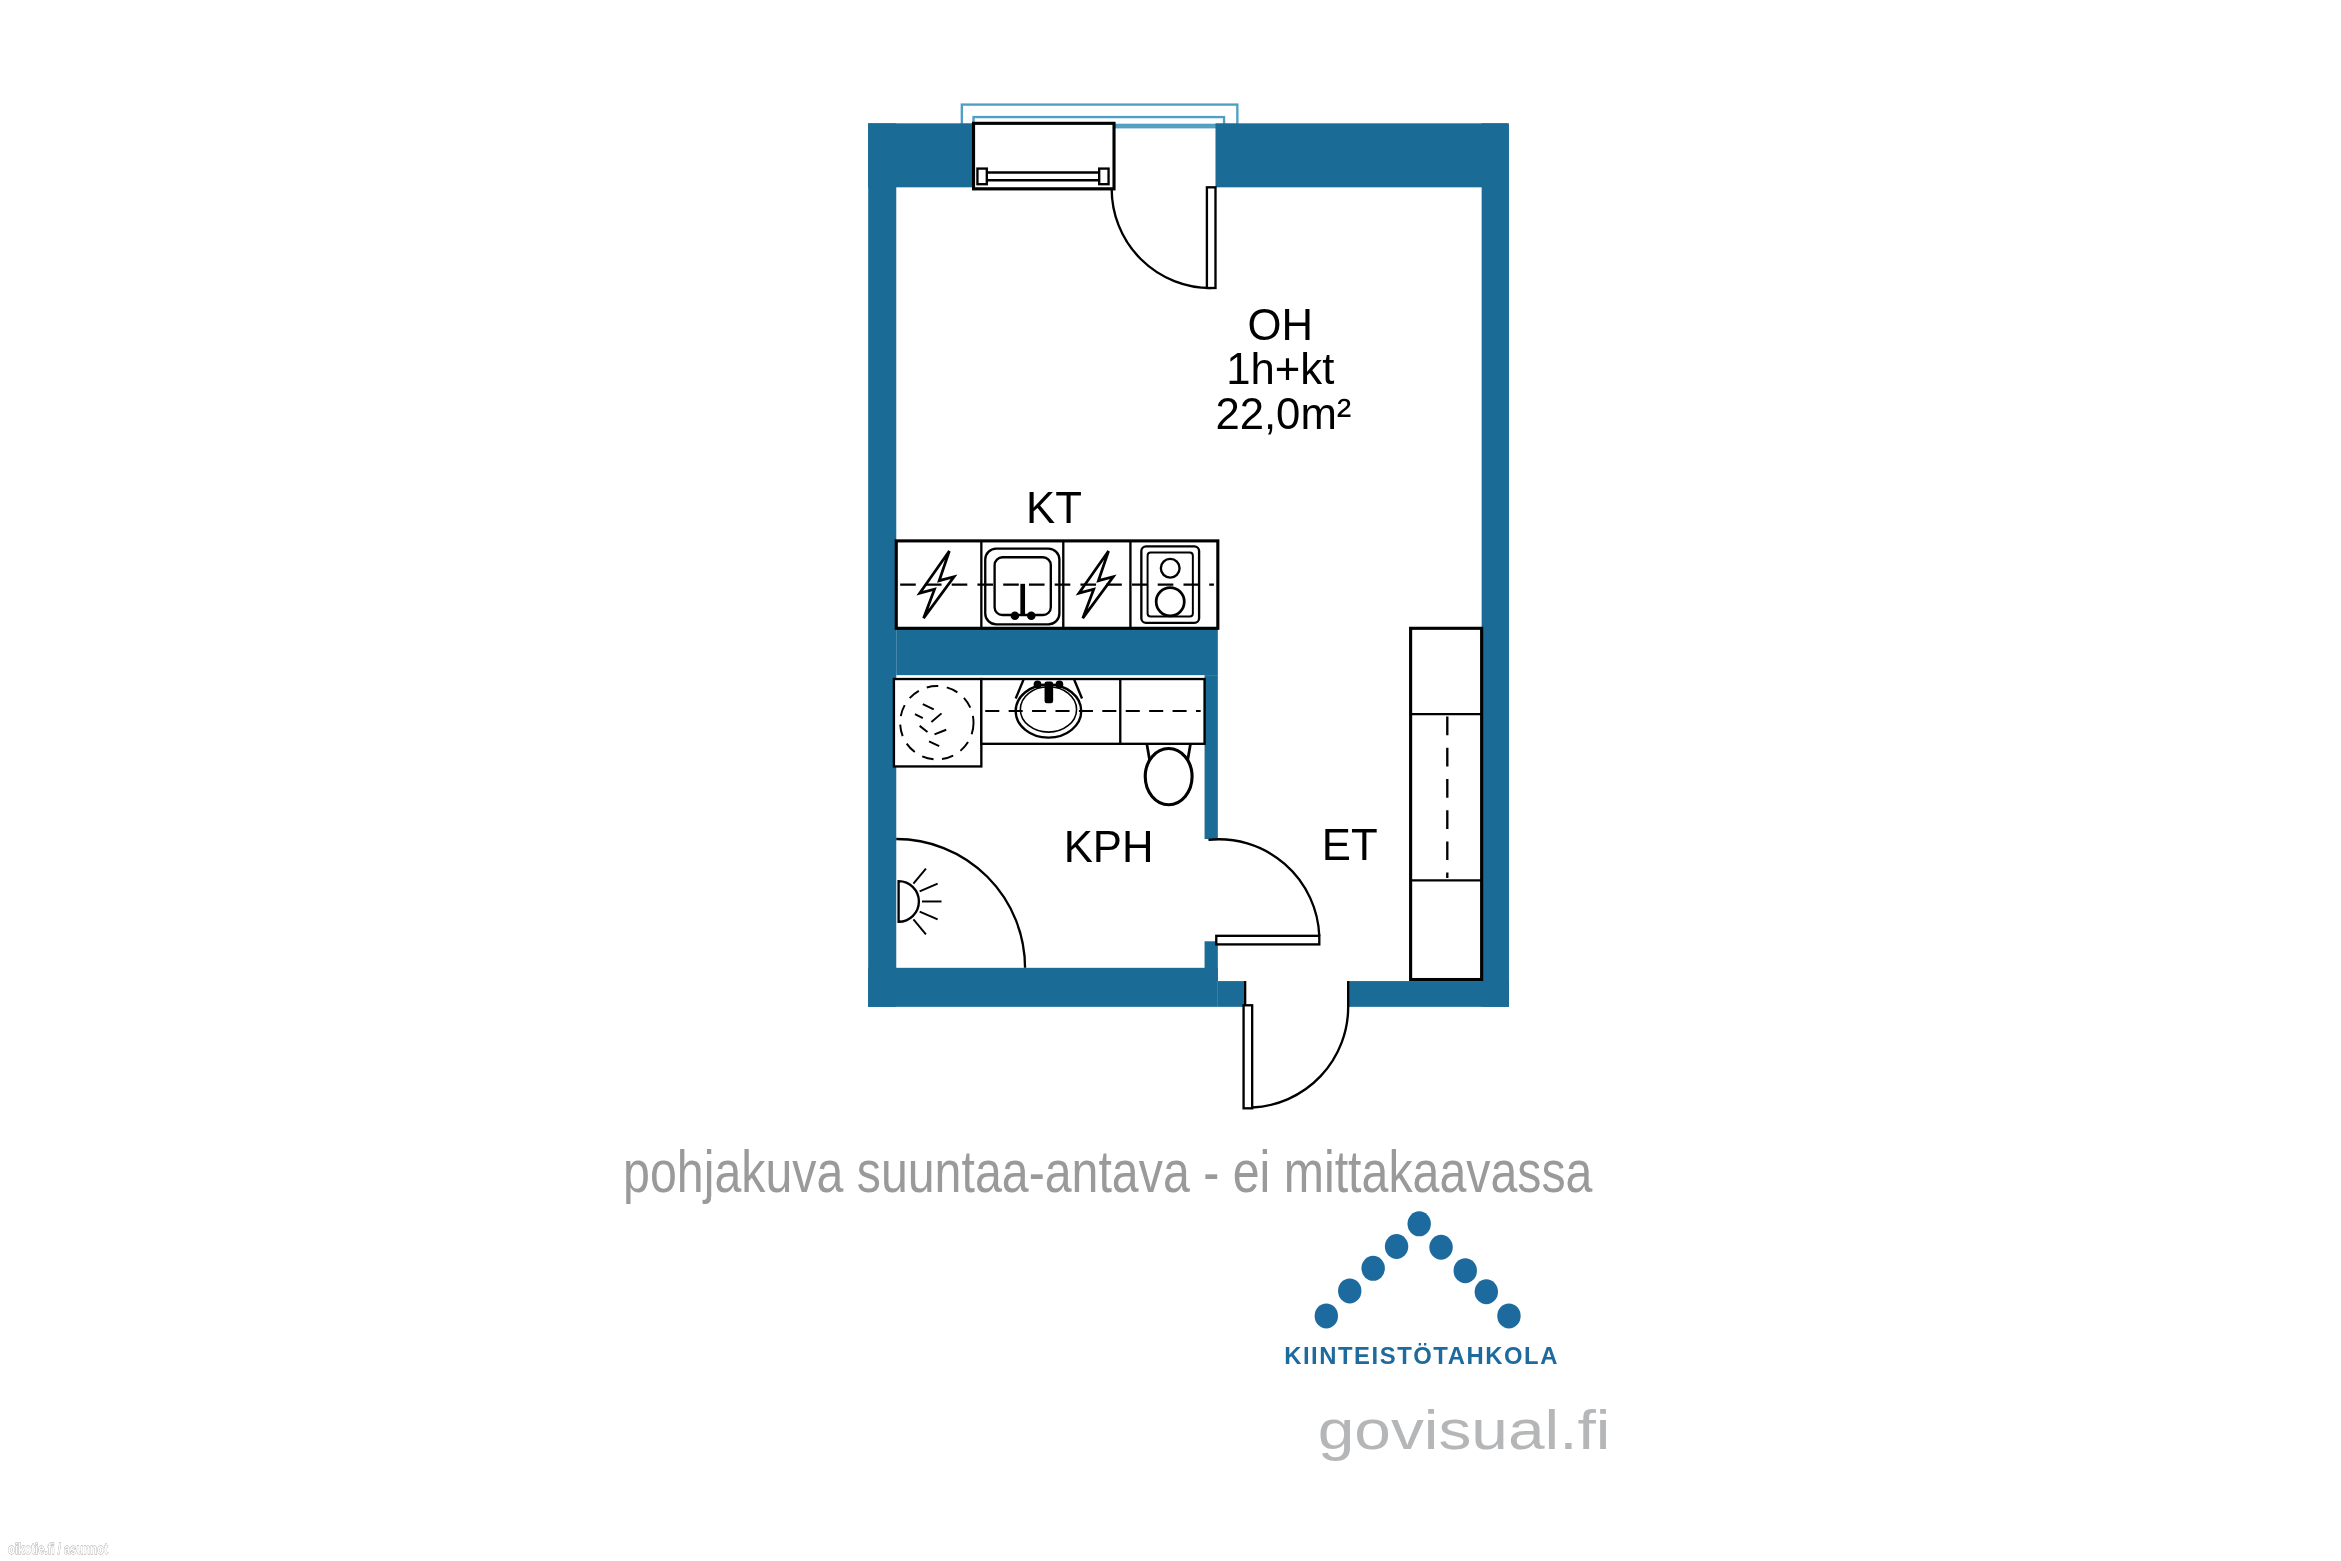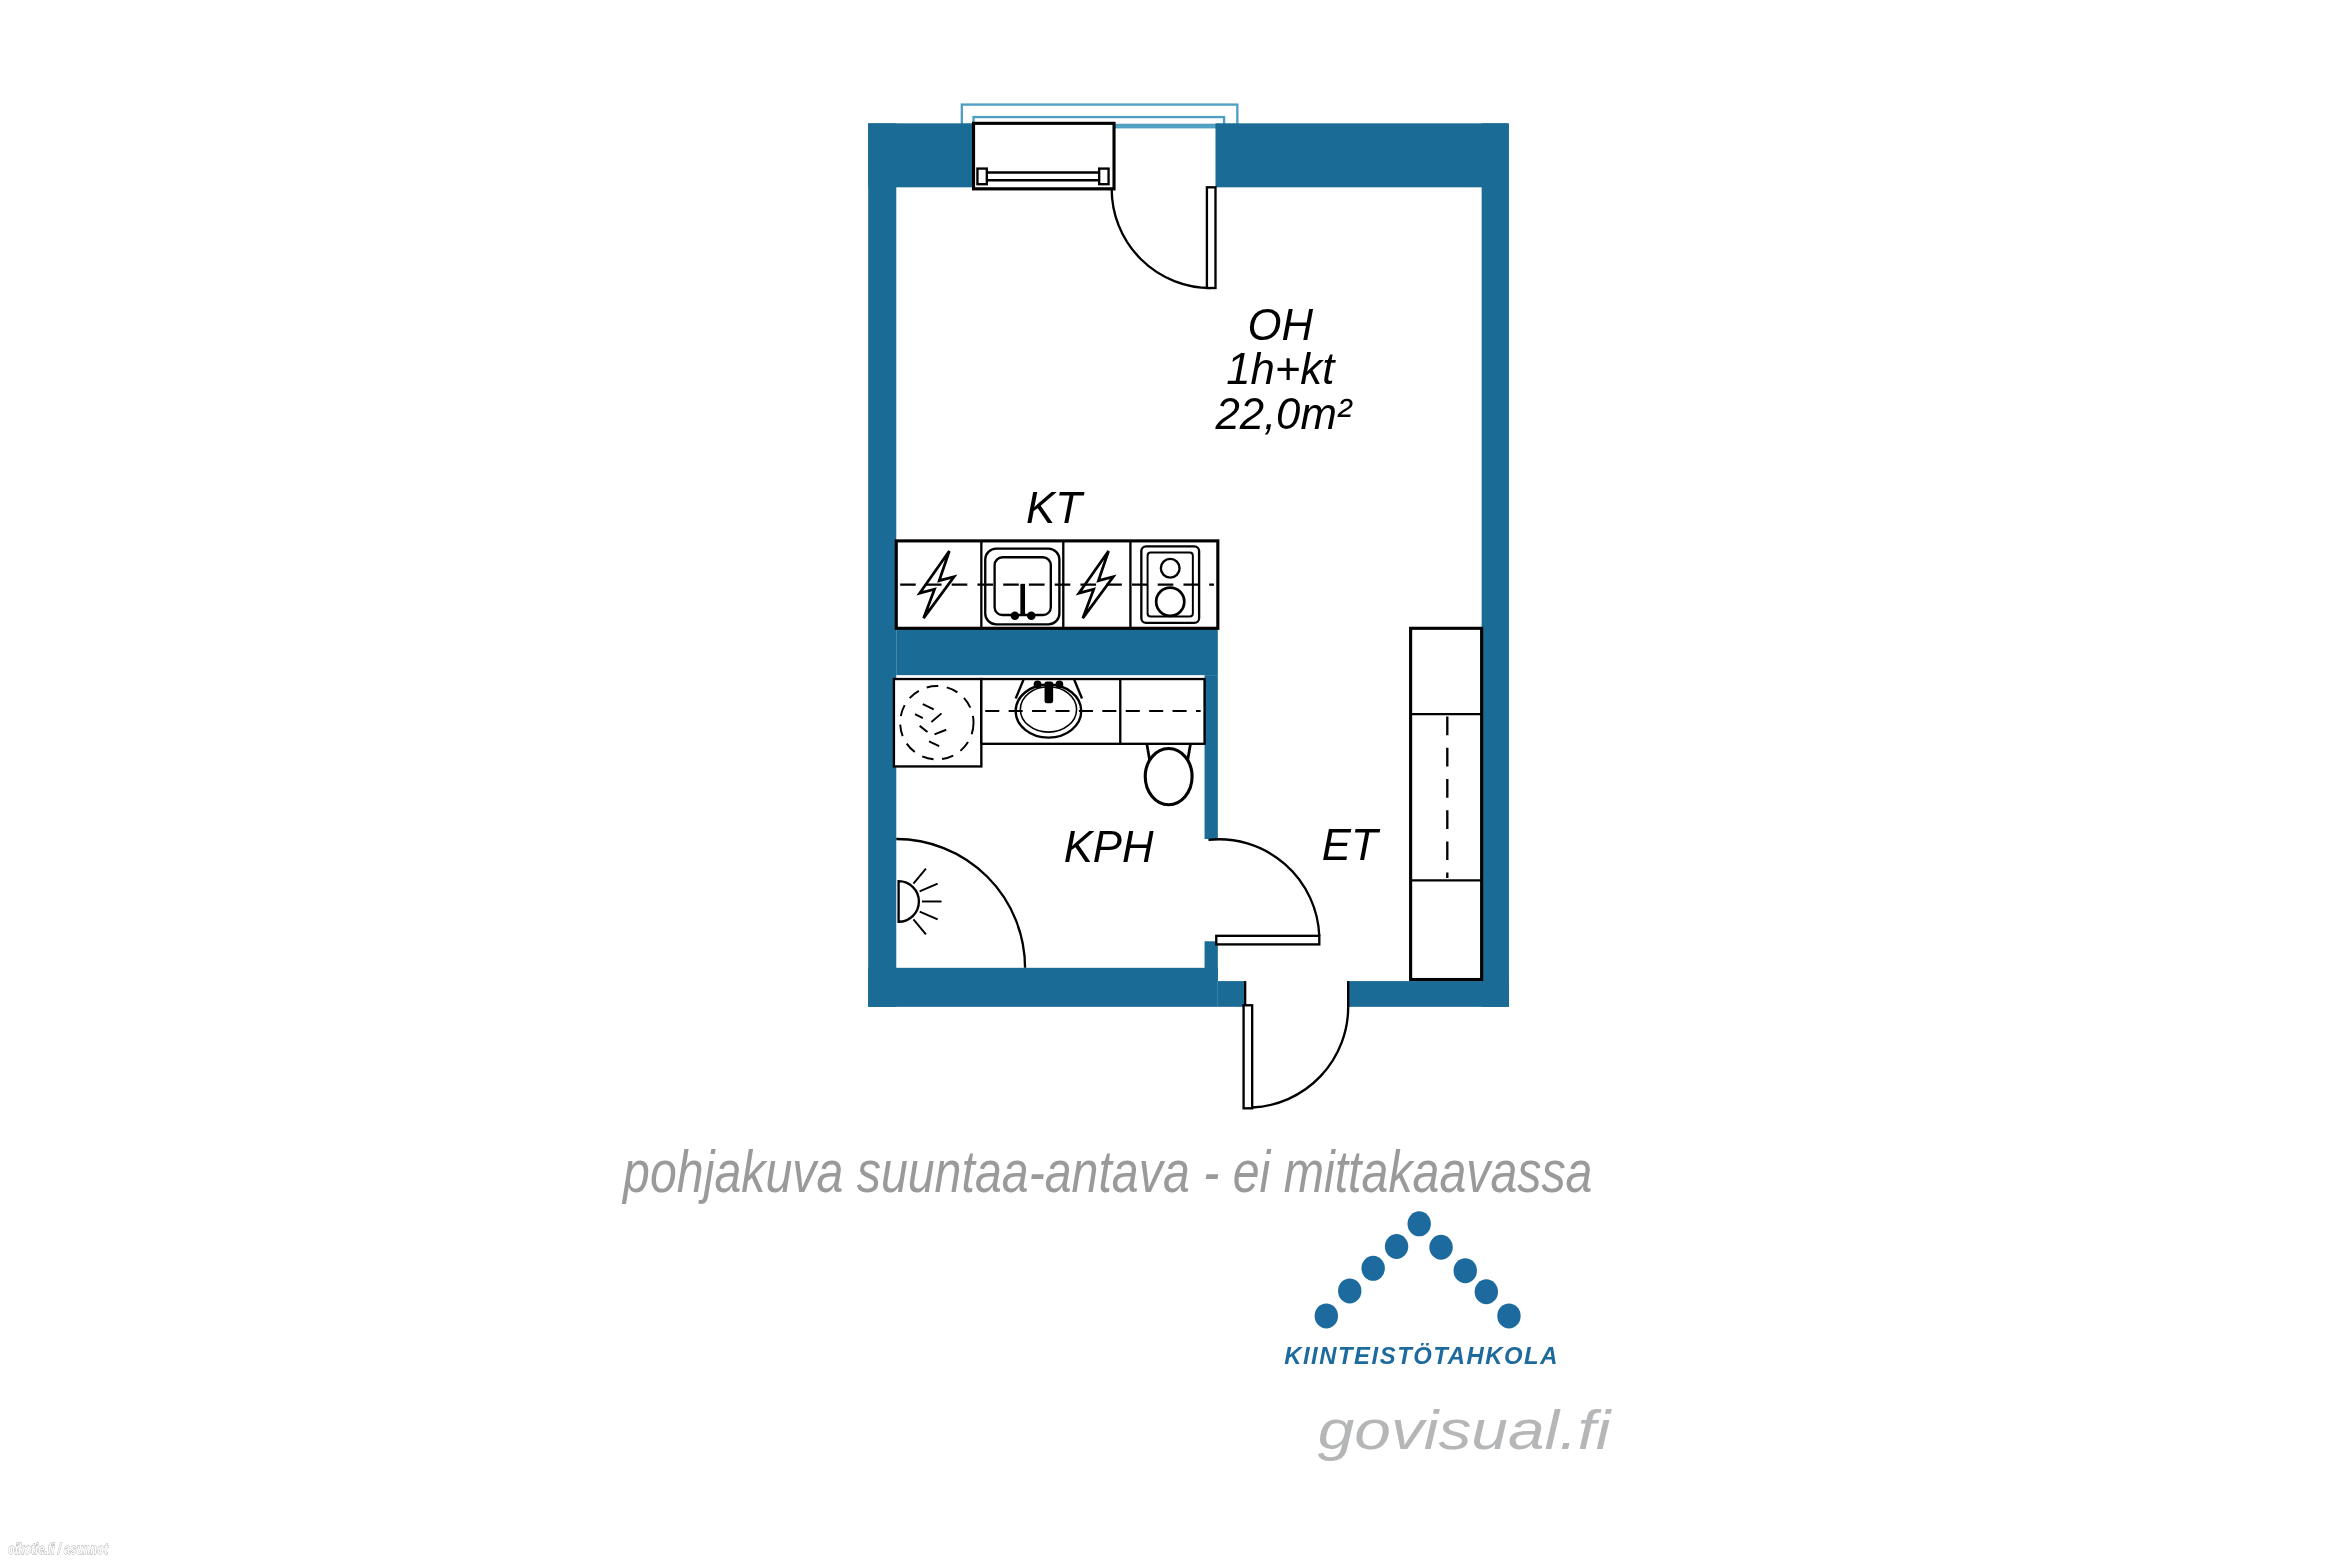--- a/index.html
+++ b/index.html
@@ -1,21 +1,21 @@
 <!DOCTYPE html>
 <html style="--wall_blue: #1a6b95; --railing_blue: #4f9fc4; --brand_blue: #1d6b9e; --disclaimer_gray: #9a9a9a; --site_gray: #b4b6b8; --line_black: #000000;font-size:12.5px"><head>
 <meta charset="utf-8">
 <title>Floor plan</title>
 <style>
   html,body{margin:0;padding:0;}
   body{
     width:2342px;height:1561px;background:#ffffff;position:relative;
     font-family:"Liberation Sans","DejaVu Sans",sans-serif;
   }
-  #stage{position:absolute;inset:0;font-style:italic;}
+  #stage{position:absolute;inset:0;}
   svg{display:block;}
   .wall{fill:var(--wall_blue,#1a6b95);}
   .railing{stroke:var(--railing_blue,#4f9fc4);fill:none;stroke-width:3;}
   .ln{stroke:var(--line_black,#000);fill:none;}
   .fill-white{fill:#ffffff;}
   .fixture{stroke:var(--line_black,#000);fill:#ffffff;}
   .room-label{font-size:56px;fill:#000;text-anchor:middle;}
   .disclaimer{font-size:77px;fill:var(--disclaimer_gray,#9a9a9a);}
   .brand{font-size:31px;font-weight:bold;fill:var(--brand_blue,#1d6b9e);letter-spacing:2px;}
   .site{font-size:72px;fill:var(--site_gray,#b4b6b8);}

